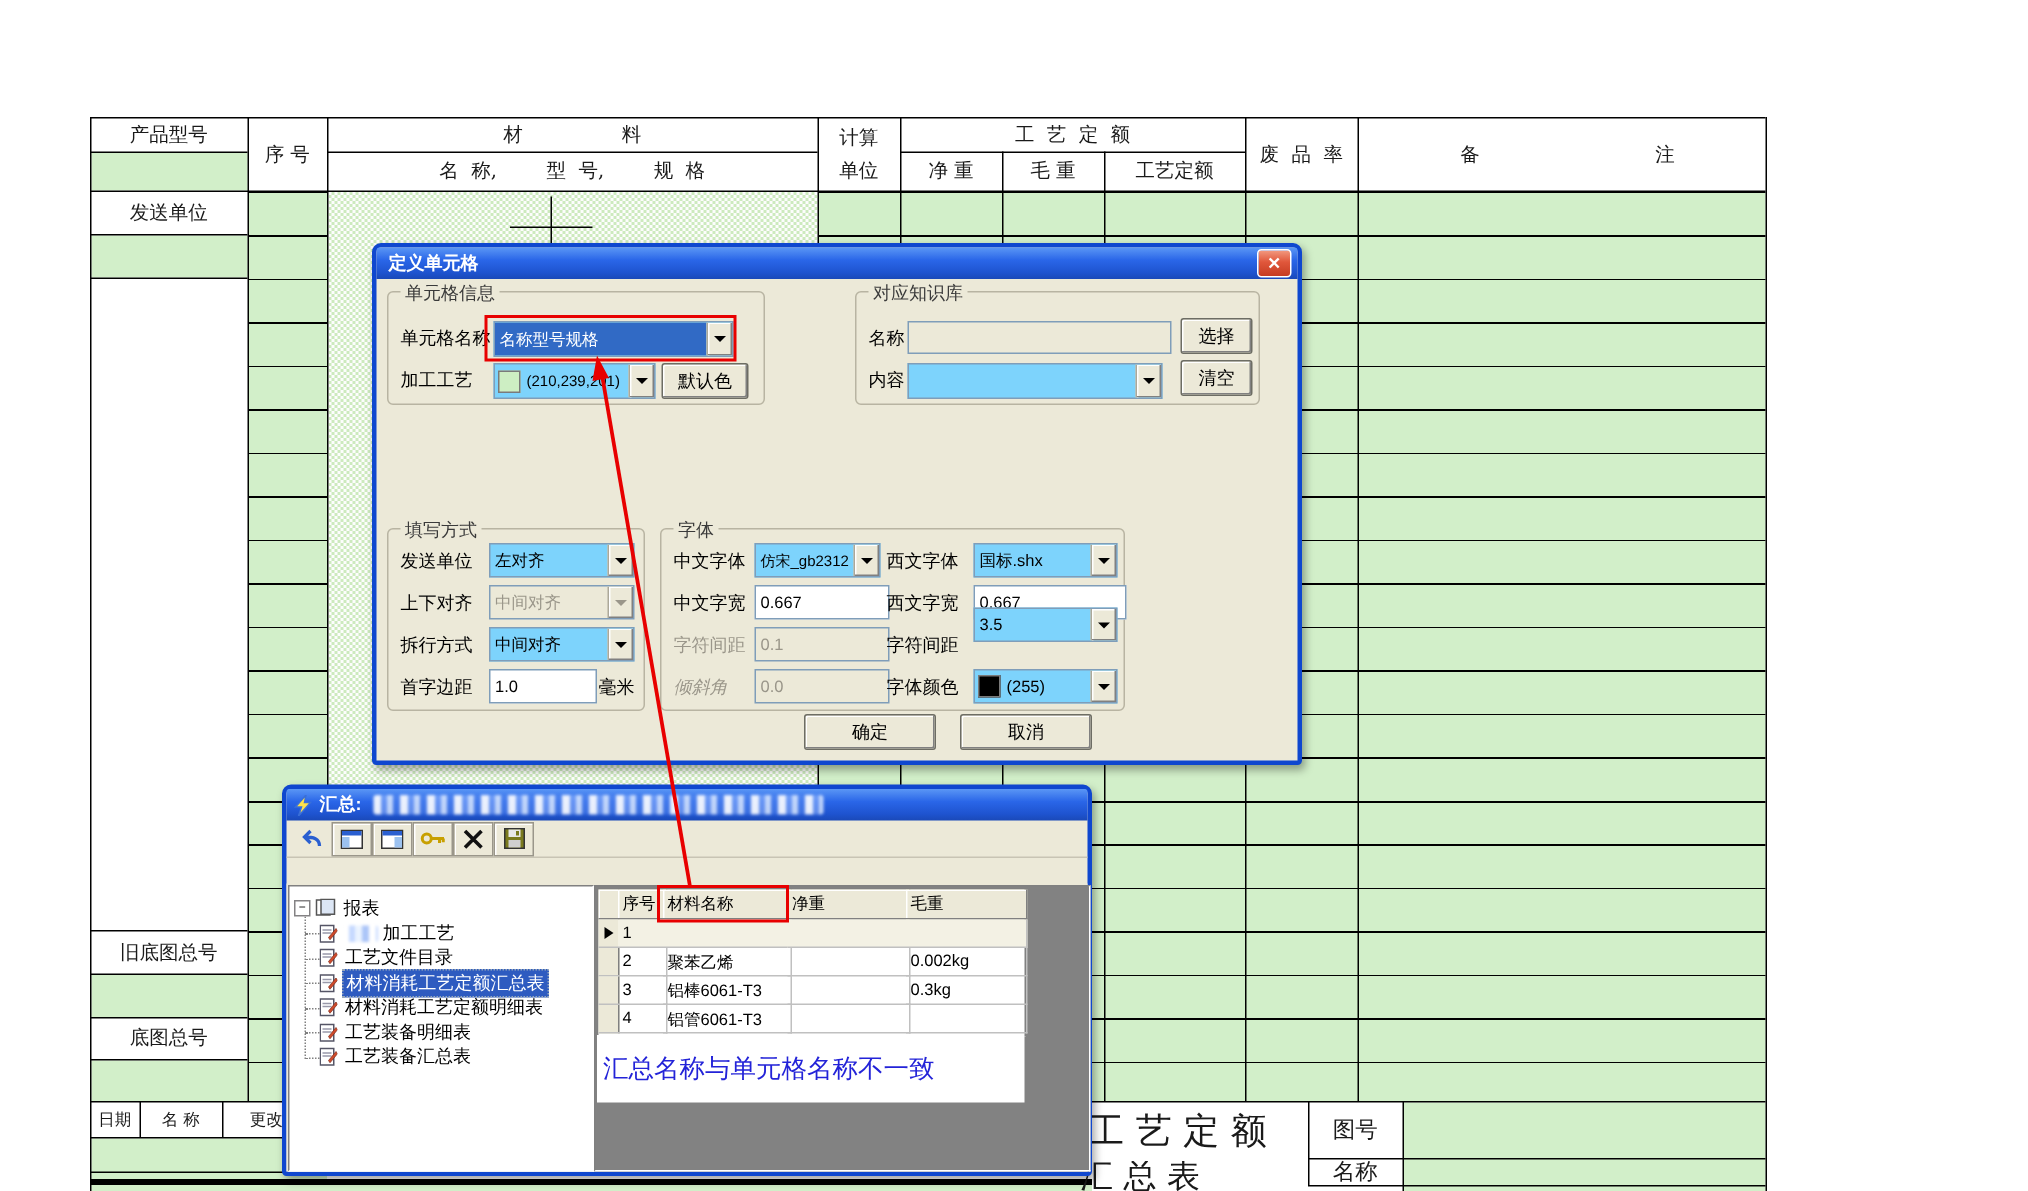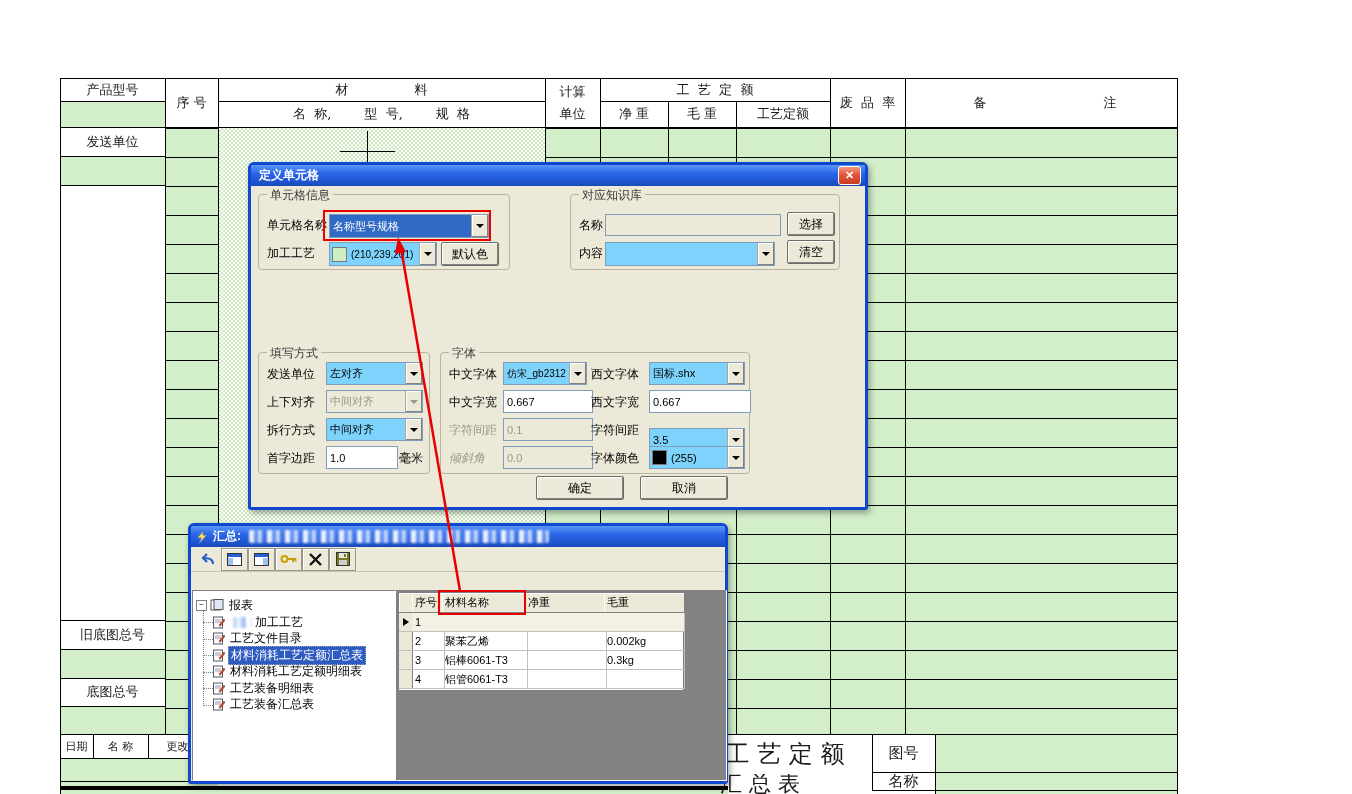--- a/index.html
+++ b/index.html
@@ -248,21 +248,21 @@
               <span class="arr"></span>
             </span>
         </div>
         <span class="lbl" style="left:8px;top:41px;">中文字宽</span>
         <div class="tb" style="left:62px;top:37px;width:82px;height:21px;">0.667</div>
         <span class="lbl" style="left:150px;top:41px;">西文字宽</span>
         <div class="tb" style="left:208px;top:37px;width:94px;height:21px;">0.667</div>
         <span class="lbl dis" style="left:8px;top:69px;">字符间距</span>
         <div class="tb dis" style="left:62px;top:65px;width:82px;height:21px;">0.1</div>
         <span class="lbl" style="left:150px;top:69px;">字符间距</span>
-        <div class="combo" style="left:208px;top:75px;width:94px;height:21px;text-align:right;">
+        <div class="combo" style="left:208px;top:52px;width:94px;height:21px;text-align:right;">
           <span class="ct">3.5</span>
           <span class="cbtn">
               <span class="arr"></span>
             </span>
         </div>
         <span class="lbl dis" style="left:8px;top:97px;font-style:italic;">倾斜角</span>
         <div class="tb dis" style="left:62px;top:93px;width:82px;height:21px;">0.0</div>
         <span class="lbl" style="left:150px;top:97px;">字体颜色</span>
         <div class="combo" style="left:208px;top:93px;width:94px;height:21px;">
           <span class="swatch" style="background:#000;"></span>
@@ -426,20 +426,23 @@
             <div class="gcell " style="left: 13px; top: 58px; width: 26px; height: 18px;">3</div>
             <div class="gcell " style="left: 43px; top: 58px; width: 79px; height: 18px;">铝棒6061-T3</div>
             <div class="gcell " style="left: 126px; top: 58px; width: 75px; height: 18px;"></div>
             <div class="gcell " style="left: 205px; top: 58px; width: 74px; height: 18px;">0.3kg</div>
             <div class="gcell gsel" style="left: 0px; top: 77px; width: 13px; height: 18px; padding: 0px; justify-content: center;"></div>
             <div class="gcell " style="left: 13px; top: 77px; width: 26px; height: 18px;">4</div>
             <div class="gcell " style="left: 43px; top: 77px; width: 79px; height: 18px;">铝管6061-T3</div>
             <div class="gcell " style="left: 126px; top: 77px; width: 75px; height: 18px;"></div>
             <div class="gcell " style="left: 205px; top: 77px; width: 74px; height: 18px;"></div>
           </div>
+        <div class="note-box" style="left:1px;top:99px;width:285px;height:45px;">
+          <span class="note-text">汇总名称与单元格名称不一致</span>
+        </div>
       </div>
     </div>
   </div>
 
   <div class="redrect" style="left:323px;top:210px;width:164px;height:27px;"></div>
   <div class="redrect" style="left:438px;top:590px;width:84px;height:21px;"></div>
   <svg class="overlay" width="1352" height="794">
     <line x1="460" y1="591" x2="401" y2="248" stroke="#e80000" stroke-width="2.5"></line>
     <polygon points="398,237 406,252 395,254" fill="#e80000"></polygon>
   </svg>

